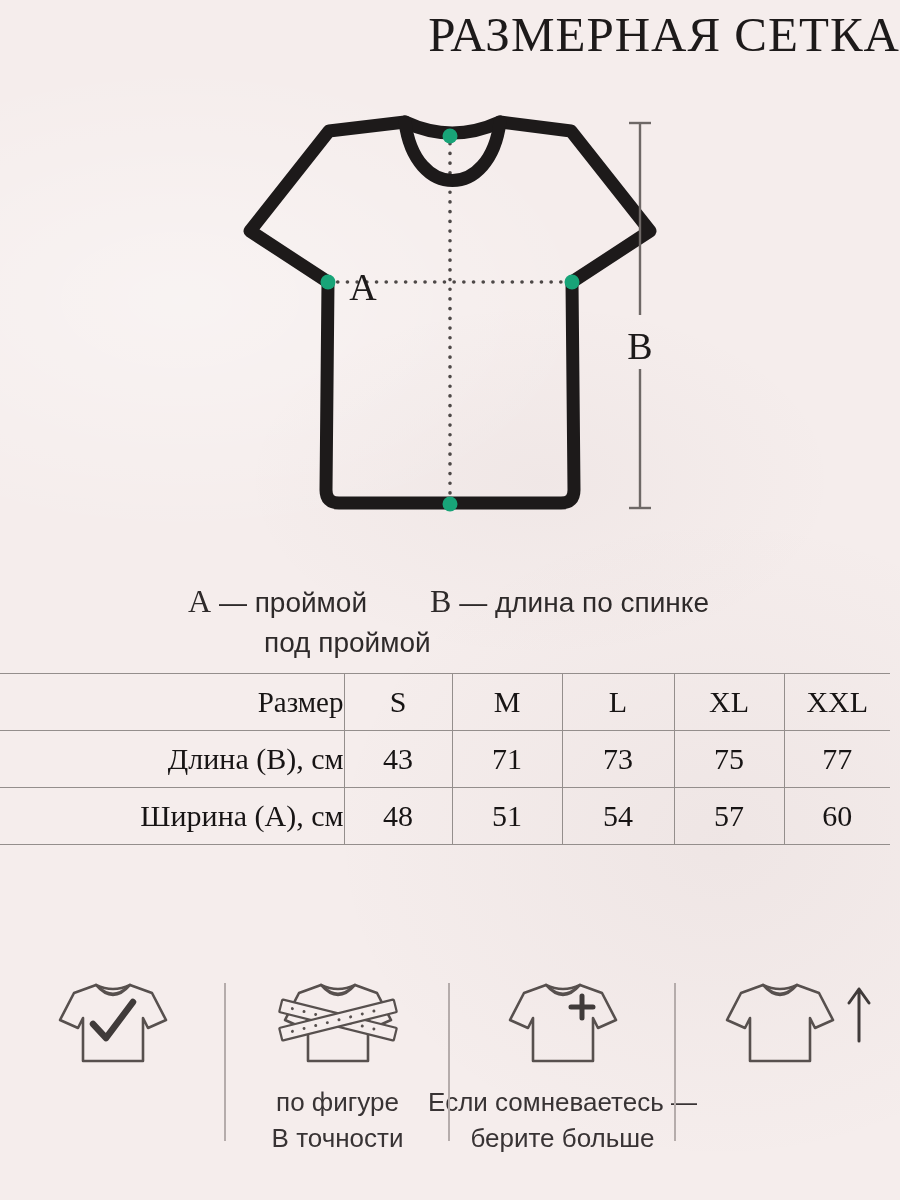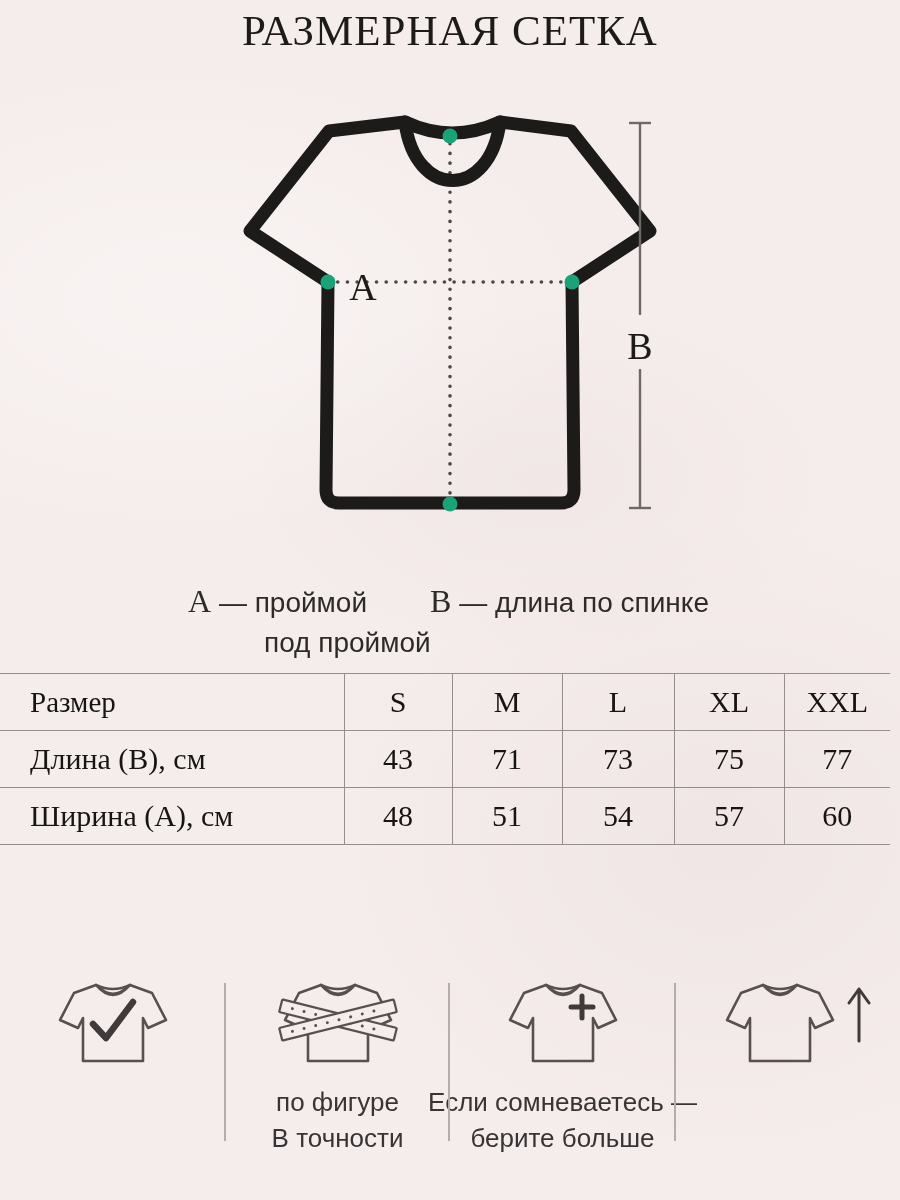--- a/index.html
+++ b/index.html
@@ -12,21 +12,21 @@
     position:relative; width:900px; height:1200px; overflow:hidden;
     background:
       radial-gradient(ellipse 700px 400px at 20% 25%, rgba(255,255,255,.35), rgba(255,255,255,0) 60%),
       radial-gradient(ellipse 600px 500px at 80% 70%, rgba(120,90,90,.05), rgba(120,90,90,0) 65%),
       radial-gradient(ellipse 500px 300px at 60% 40%, rgba(120,90,90,.04), rgba(120,90,90,0) 60%),
       var(--paper);
     font-family:"Liberation Serif", serif; color:var(--ink);
   }
   .title{
     position:absolute; top:6px; left:0; width:100%;
-    text-align:center; font-size:43px; letter-spacing:1px; font-weight:400;
+    text-align:right; font-size:49px; letter-spacing:1px; font-weight:400;
     color:var(--ink);
   }
   
   .diagram{position:absolute; left:235px; top:110px;}
   .tee-stroke{stroke:var(--ink); stroke-width:13; fill:none; stroke-linejoin:round; stroke-linecap:round;}
   .dotted-line{stroke:#4d4847; stroke-width:3.6; stroke-dasharray:0.1 9.6; stroke-linecap:round; fill:none;}
   .measure-line{stroke:#6e6866; stroke-width:2.4; fill:none; stroke-linecap:butt;}
   .marker-dot{fill:var(--accent-green);}
   .dim-label{font-family:"Liberation Serif", serif; font-size:38px; fill:var(--ink);}
   
@@ -40,21 +40,21 @@
   .size-table{
     position:absolute; left:0; top:673px; width:890px;
     border-collapse:collapse; table-layout:fixed;
   }
   .size-table td{
     height:57px; vertical-align:middle; text-align:center;
     border-top:1px solid var(--table-line); font-size:30px; color:#171414;
   }
   .size-table tr:last-child td{border-bottom:1px solid var(--table-line);}
   .size-table td + td{border-left:1px solid var(--table-line);}
-  .size-table td.row-label{text-align:left; padding-left:30px; font-size:29px;}
+  .size-table td.row-label{text-align:right; padding-left:30px; font-size:29px;}
   .size-table tr.vals td{font-size:30px;}
   .size-table tr.tol td{font-size:28px;}
   
   .fit-guide{position:absolute; left:0; top:958px; width:900px; display:flex;}
   .fit-col{width:225px; display:flex; flex-direction:column; align-items:center;}
   .fit-icon-box{height:110px; display:flex; align-items:center; justify-content:center; margin-top:10px;}
   .fit-caption{
     margin-top:6px; font-family:"Liberation Sans",sans-serif; font-size:26px;
     line-height:36px; color:var(--caption-text); text-align:center; white-space:nowrap;
   }

